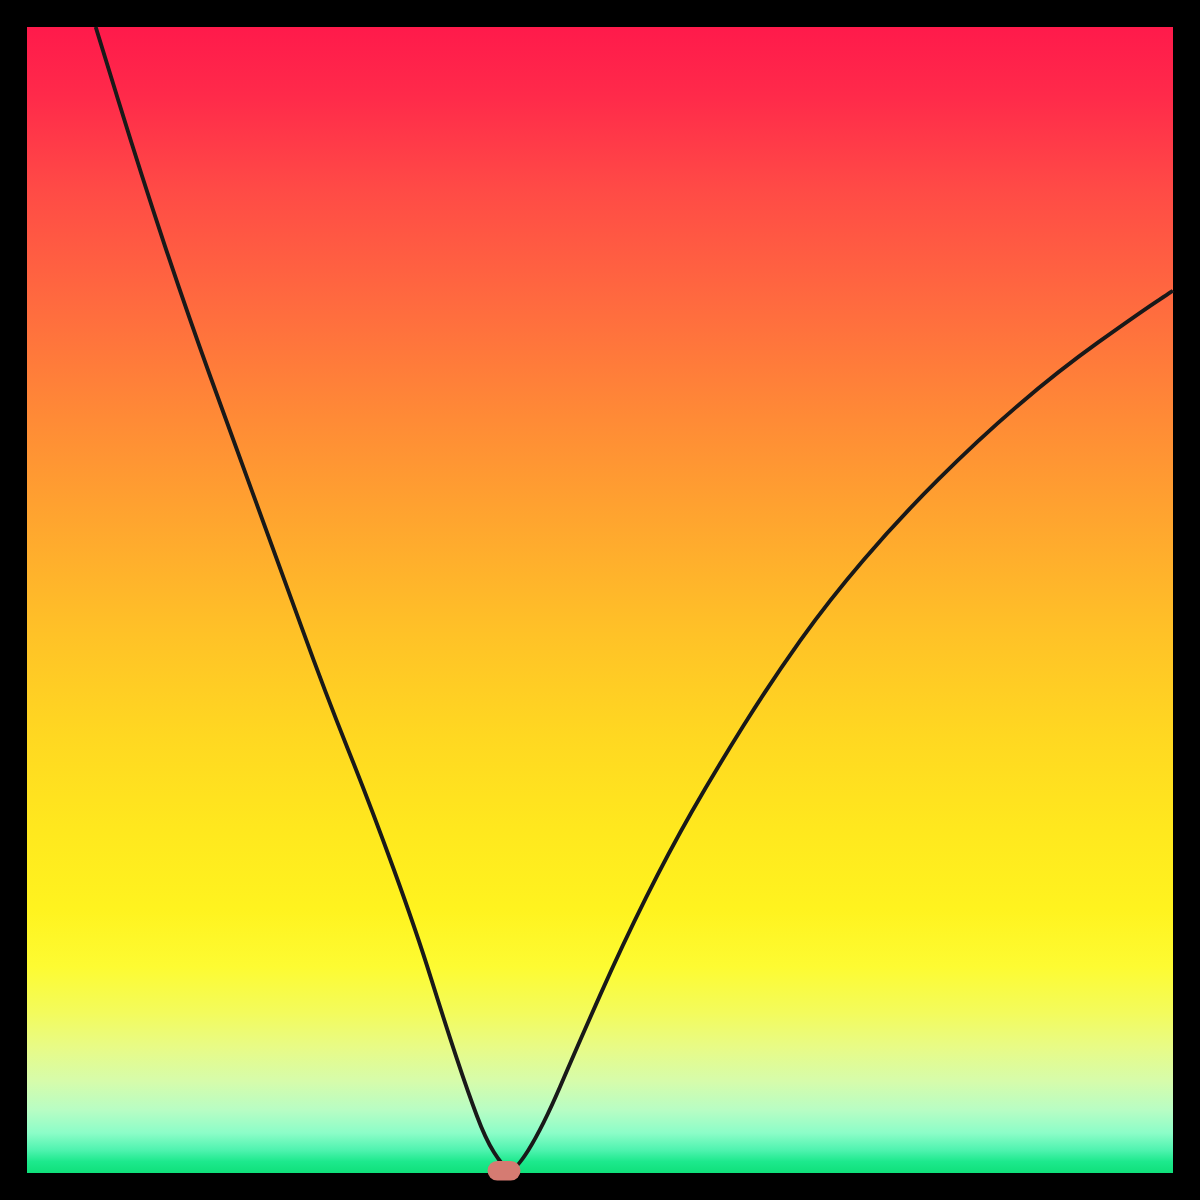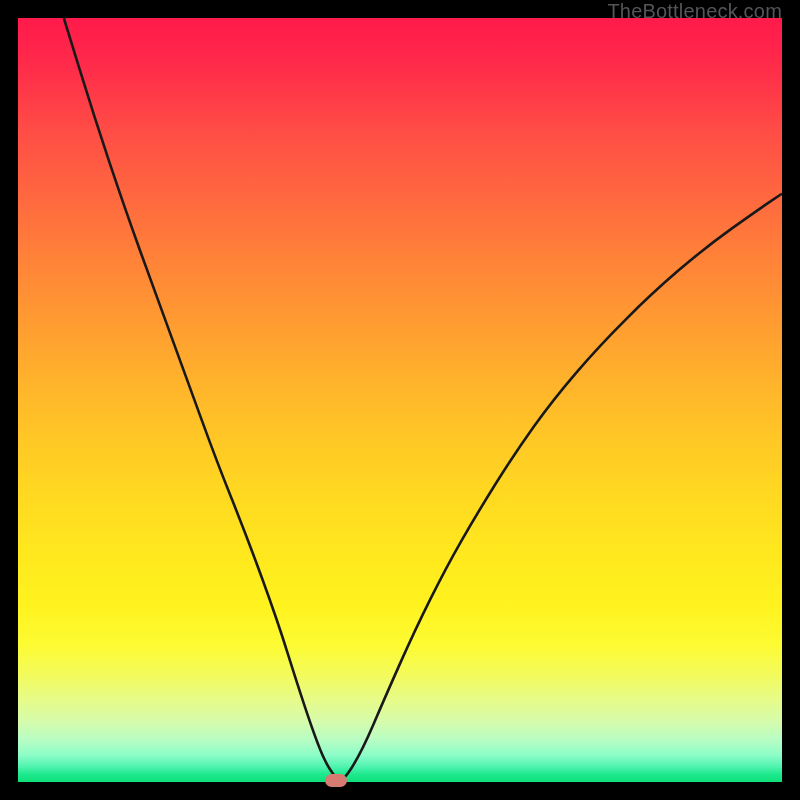--- a/index.html
+++ b/index.html
@@ -79,14 +79,13 @@
   <div class="plot-area">
 
     <svg class="curve" viewBox="0 0 764 764" preserveAspectRatio="none">
       <path fill="none" stroke-width="2.6" stroke-linejoin="round" stroke="#191919" d="M 45.8 0.0 Q 45.8 0.0 61.1 49.7 Q 76.4 99.3 91.7 145.2 Q 107.0 191.0 122.2 233.0 Q 137.5 275.0 152.8 317.1 Q 168.1 359.1 183.4 401.1 Q 198.6 443.1 213.9 481.3 Q 229.2 519.5 244.5 561.5 Q 259.8 603.6 269.3 634.1 Q 278.9 664.7 286.5 687.6 Q 294.1 710.5 299.9 725.8 Q 305.6 741.1 311.3 750.2 Q 317.1 759.4 320.9 761.7 Q 324.7 764.0 334.3 748.7 Q 343.8 733.4 355.3 706.7 Q 366.7 680.0 382.0 645.6 Q 397.3 611.2 412.6 580.6 Q 427.8 550.1 443.1 523.3 Q 458.4 496.6 477.5 466.0 Q 496.6 435.5 515.7 408.7 Q 534.8 382.0 557.7 355.3 Q 580.6 328.5 607.4 301.8 Q 634.1 275.0 660.9 252.1 Q 687.6 229.2 714.3 210.1 Q 741.1 191.0 752.5 183.4 T 764.0 175.7"></path>
     </svg>
 
     <div class="marker" style="left: 306.824px; top: 755.972px; background: rgb(213, 123, 114);"></div>
 
   </div>
 
-  <div class="watermark">TheBottleneck.com</div>
 </div>
 
 </body></html>

